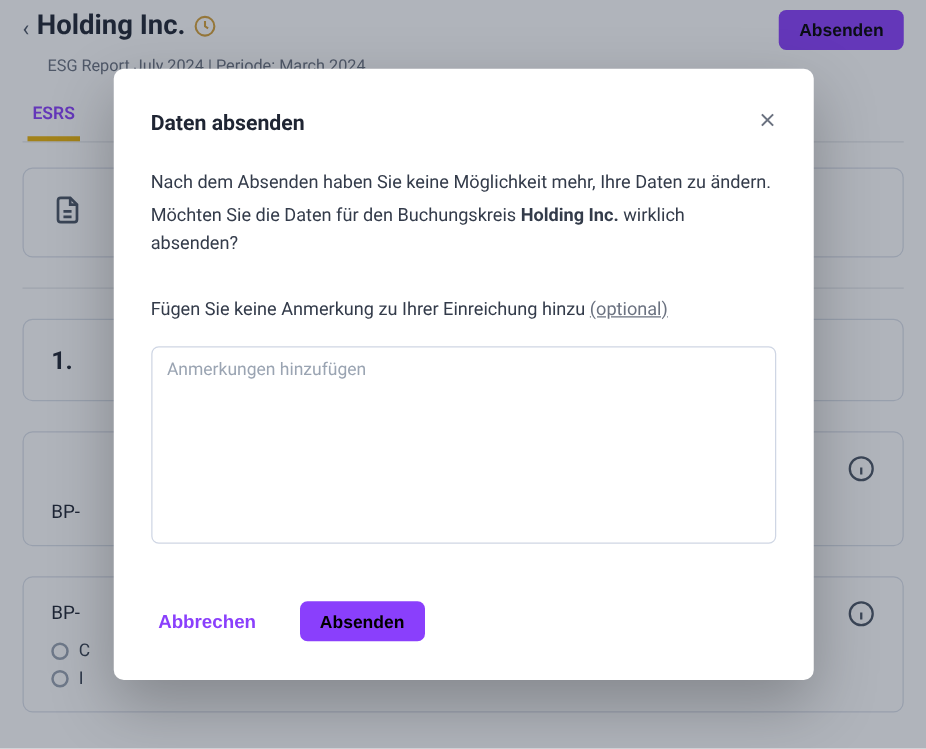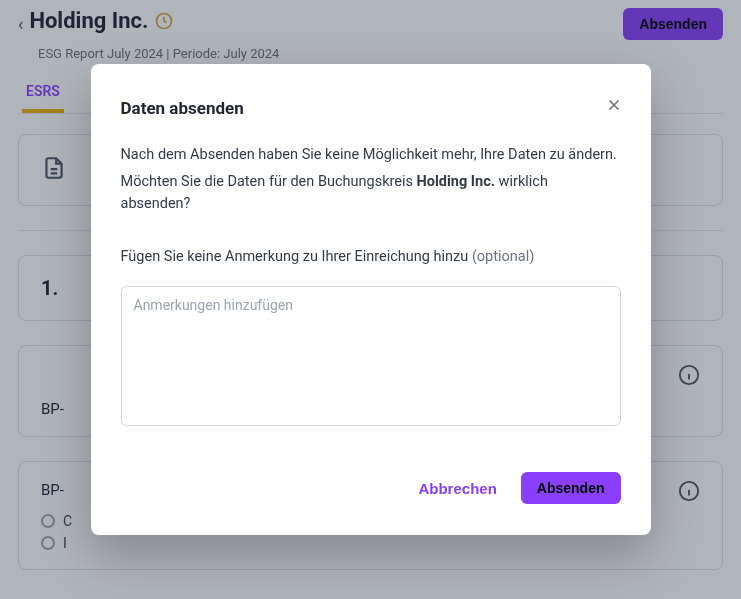--- a/index.html
+++ b/index.html
@@ -32,24 +32,24 @@
   hr.sep { border: none; border-top: 1px solid #e5e7eb; margin: 0; }
 
   
   .overlay { position: absolute; inset: 0; background: rgba(30, 41, 59, 0.35); display: flex; align-items: center; justify-content: center; }
   .modal { width: 560px; background: #fff; border-radius: 8px; box-shadow: 0 20px 50px rgba(0,0,0,0.25); padding: 34px 30px 28px 30px; position: relative; }
   .modal-title { font-size: 17px; font-weight: 700; color: #1f2533; margin-bottom: 26px; }
   .modal-close { position: absolute; top: 28px; right: 24px; background: none; border: none; cursor: pointer; color: #6b7280; padding: 4px; line-height: 0; }
   .modal-body { font-size: 14.5px; line-height: 1.55; color: #333b4a; }
   .modal-body p { margin-bottom: 4px; }
   .modal-body .spaced { margin-top: 30px; }
-  .optional { color: #6b7280; }
-  .modal textarea { width: 100%; height: 140px; margin-top: 14px; border: 1px solid #cfd6e4; border-radius: 6px; padding: 10px 12px; font-family: inherit; font-size: 14px; resize: none; }
+  .optional { color: #6b7280; text-decoration: underline; }
+  .modal textarea { width: 100%; height: 158px; margin-top: 14px; border: 1px solid #cfd6e4; border-radius: 6px; padding: 10px 12px; font-family: inherit; font-size: 14px; resize: none; }
   .modal textarea::placeholder { color: #9aa4b2; }
-  .modal-actions { display: flex; justify-content: flex-end; gap: 18px; margin-top: 36px; align-items: center; }
+  .modal-actions { display: flex; gap: 29px; margin-top: 36px; align-items: center; }
   .btn-text { background: none; border: none; color: #8a3ffc; font-size: 15px; font-weight: 600; cursor: pointer; padding: 10px 6px; }
 </style>
 </head>
 <body>
 
 <div class="page">
 
   <div class="header">
     <div class="header-top">
       <div class="title-row">
@@ -58,21 +58,21 @@
         <span class="clock-icon">
           <svg width="20" height="20" viewBox="0 0 24 24" fill="none" stroke="#d6a13a" stroke-width="2">
               <circle cx="12" cy="12" r="9"></circle>
               <path d="M12 7v5l3 2"></path>
             </svg>
         </span>
       </div>
       <button class="btn-primary">Absenden</button>
     </div>
     <div class="subheader">
-      <span>ESG Report July 2024</span><span> | </span><span>Periode: July 2024</span>
+      <span>ESG Report July 2024</span><span> | </span><span>Periode: March 2024</span>
     </div>
     <div class="tabs">
       <div class="tab">ESRS</div>
     </div>
   </div>
 
   <div class="content">
     <div class="card">
       <span class="doc-icon">
         <svg width="26" height="26" viewBox="0 0 24 24" fill="none" stroke="currentColor" stroke-width="2">

